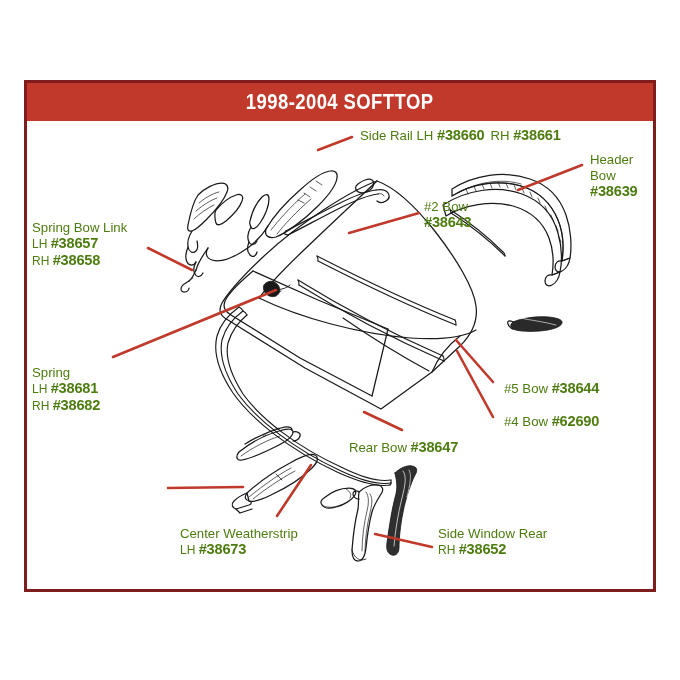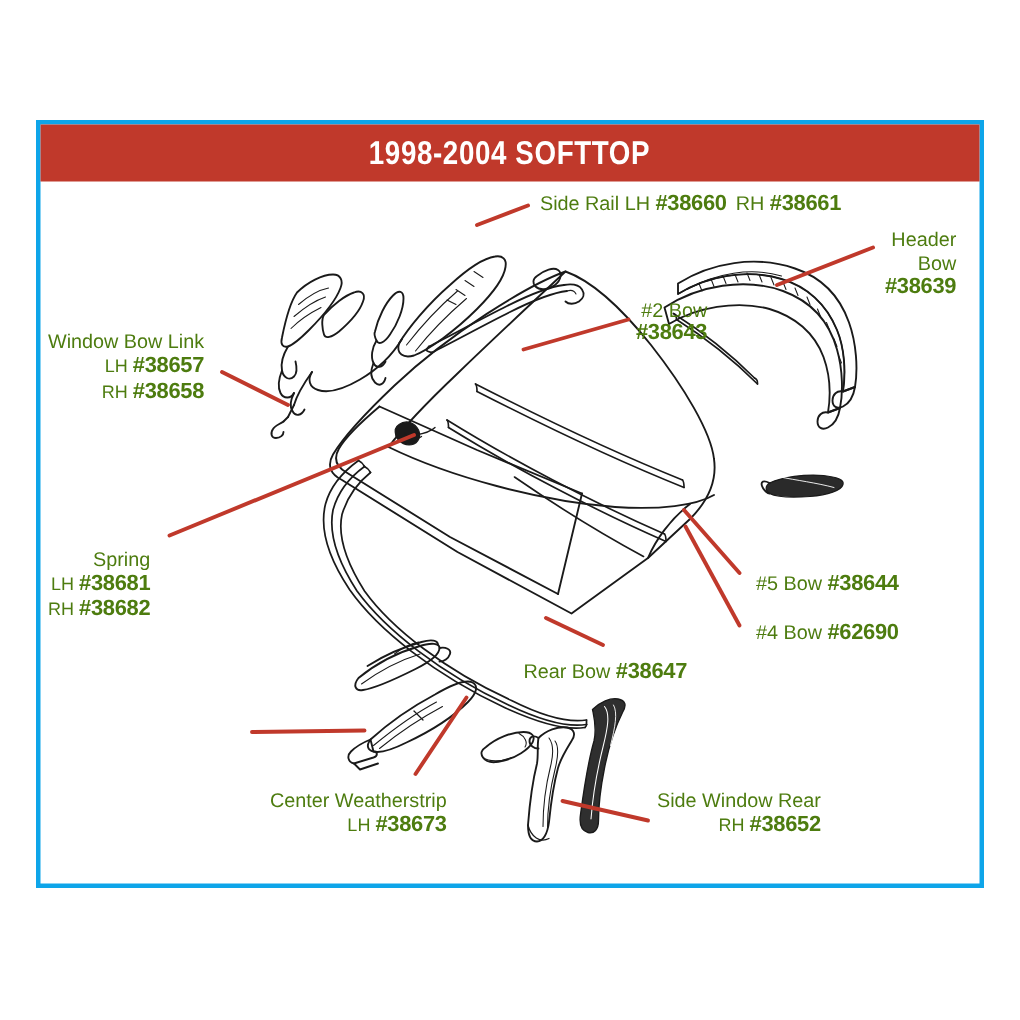--- a/index.html
+++ b/index.html
@@ -14,21 +14,21 @@
     background: #ffffff;
     font-family: "Liberation Sans", sans-serif;
     overflow: hidden;
   }
   #frame {
     position: absolute;
     left: 24px;
     top: 80px;
     width: 632px;
     height: 512px;
-    border: 3px solid #0ea5e9;
+    border: 3px solid #7f1d1d;
     box-sizing: border-box;
     background: #ffffff;
   }
   #titlebar {
     position: absolute;
     left: 0;
     top: 0;
     width: 100%;
     height: 38px;
     background: #c0392b;
@@ -63,21 +63,21 @@
     white-space: nowrap;
   }
   .label .pn {
     font-weight: bold;
     font-size: 14.6px;
     letter-spacing: -0.2px;
   }
   .label .lr {
     font-size: 12px;
   }
-  .nowrapline { display: block; text-align: right; }
+  .nowrapline { display: block; }
 </style>
 </head>
 <body>
 
 <div id="page">
 
   <div id="frame">
     <div id="titlebar">
       <span class="title-text">1998-2004 SOFTTOP</span>
     </div>
@@ -311,21 +311,21 @@
     <span class="nowrapline">Bow</span>
     <span class="nowrapline pn">#38639</span>
   </div>
 
   <div class="label" style="left:424px; top:199px;">
     <span class="nowrapline">#2 Bow</span>
     <span class="nowrapline pn">#38643</span>
   </div>
 
   <div class="label" style="left:32px; top:220px;">
-    <span class="nowrapline">Window Bow Link</span>
+    <span class="nowrapline">Spring Bow Link</span>
     <span class="nowrapline"><span class="lr">LH </span><span class="pn">#38657</span></span>
     <span class="nowrapline"><span class="lr">RH </span><span class="pn">#38658</span></span>
   </div>
 
   <div class="label" style="left:32px; top:365px;">
     <span class="nowrapline">Spring</span>
     <span class="nowrapline"><span class="lr">LH </span><span class="pn">#38681</span></span>
     <span class="nowrapline"><span class="lr">RH </span><span class="pn">#38682</span></span>
   </div>
 

